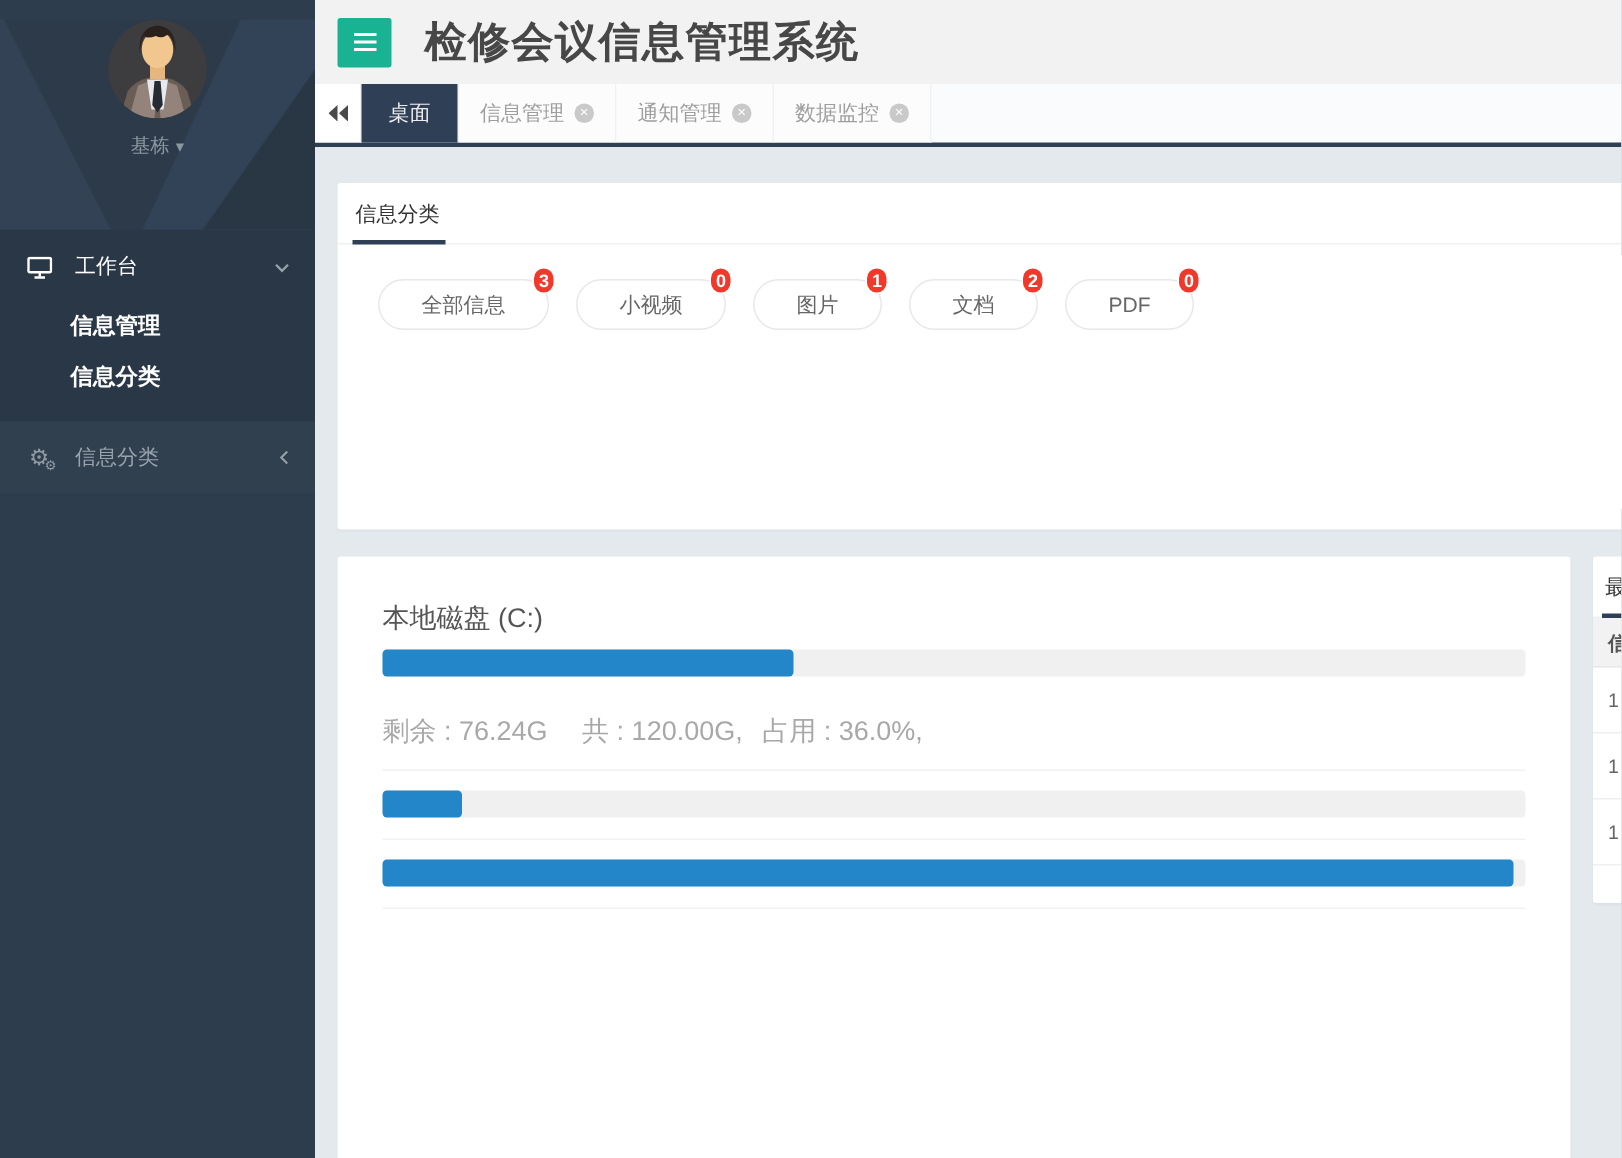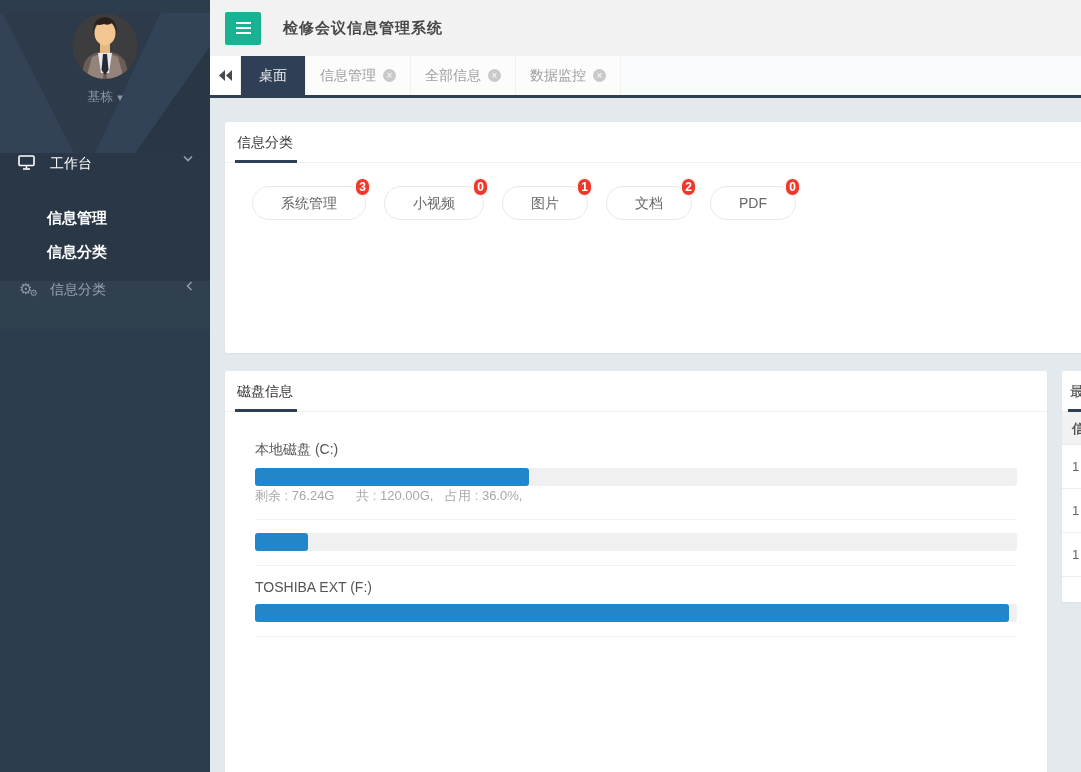--- a/index.html
+++ b/index.html
@@ -13,35 +13,35 @@
     background-color:#2c3a49;
     background-image:
       linear-gradient(63deg, #334355 0%, #334355 26%, rgba(0,0,0,0) 26.5%),
       linear-gradient(-55deg, #293644 0%, #293644 24%, rgba(0,0,0,0) 24.5%),
       linear-gradient(115deg, rgba(0,0,0,0) 58%, #324257 58.5%);
   }
   .avatar { width:66px; height:66px; margin:13px auto 0; border-radius:50%; overflow:hidden; cursor:pointer; }
   .uname { text-align:center; color:#8c97a1; font-size:13px; margin-top:9px; cursor:pointer; }
   .uname .caret { margin-left:4px; font-size:11px; }
   .nav-group-open { background:#293746; padding:2px 0 12px; }
-  .menu-row { height:46px; display:flex; align-items:flex-start; padding:0 17px; color:#fff; font-size:14px; cursor:pointer; }
+  .menu-row { height:46px; display:flex; align-items:center; padding:0 17px; color:#fff; font-size:14px; cursor:pointer; }
   .menu-row .mi-icon { width:18px; display:flex; justify-content:center; margin-right:15px; }
   .menu-row .chev { margin-left:auto; display:flex; }
   .submenu-item { height:34px; line-height:34px; padding-left:47px; color:#fff; font-weight:bold; font-size:15px; cursor:pointer; }
   .menu-row.system { color:#98a3ac; background:#31404f; height:48px; }
   .gear-wrap { position:relative; color:#8f99a2; font-size:15px; line-height:1; }
   .gear-wrap .g2 { position:absolute; font-size:9px; right:-5px; bottom:-2px; }
 
   
   .header { position:absolute; left:210px; top:0; width:871px; height:56px; background:#f2f2f2; display:flex; align-items:center; padding-left:15px; }
   .burger { width:36px; height:33px; background:#19b394; border:none; border-radius:2px; cursor:pointer; display:flex; align-items:center; justify-content:center; }
   .blines { display:block; width:15px; height:2px; background:#fff; position:relative; }
   .blines::before, .blines::after { content:""; position:absolute; left:0; width:15px; height:2px; background:#fff; }
   .blines::before { top:-5px; } .blines::after { top:5px; }
-  .app-title { font-size:15px; font-weight:bold; color:#474747; margin-left:22px; letter-spacing:1px; }
+  .app-title { font-size:28px; font-weight:bold; color:#474747; margin-left:22px; letter-spacing:1px; }
 
   
   .tabbar { position:absolute; left:210px; top:56px; width:871px; height:42px; background:#fafbfc; border-bottom:3px solid #2f4056; display:flex; }
   .tab-collapse { width:31px; background:#fff; border-right:1px solid #efefef; display:flex; align-items:center; justify-content:center; cursor:pointer; }
   .tab { display:flex; align-items:center; padding:0 14px; font-size:14px; color:#9e9e9e; background:#fcfcfc; border-right:1px solid #f1f1f1; cursor:pointer; white-space:nowrap; }
   .tab.active { background:#2f4056; color:#ececec; padding:16px 18px;align-items:center; }
   .tab-close { width:13px; height:13px; margin-left:7px; border-radius:50%; background:#c9c9c9; color:#fff; font-size:10px; line-height:13px; text-align:center; cursor:pointer; }
 
   
   .panel { position:absolute; background:#fff; border-radius:2px; box-shadow:0 1px 2px rgba(0,0,0,0.04); }
@@ -52,24 +52,24 @@
   #panel-category { left:225px; top:122px; width:1137px; height:231px; }
   .pills-body { padding:23px 27px; }
   .pills { display:flex; gap:18px; }
   .pill { position:relative; height:34px; line-height:32px; padding:0 28px; border:1px solid #e8e8e8; border-radius:17px; font-size:14px; color:#666; background:#fff; cursor:pointer; }
   .badge { position:absolute; top:-9px; right:-5px; min-width:12px; height:18px; padding:0 3px; border-radius:9px; background:#f0392b; border:1px solid #fff; color:#fff; font-size:12px; line-height:16px; font-weight:bold; text-align:center; }
 
   #panel-disk { left:225px; top:371px; width:822px; height:480px; }
   .disk-body { padding:20px 30px 0; }
   .disk { padding:13px 0 14px; border-bottom:1px solid #f1f1f1; }
   .disk:first-child { padding-top:9px; }
-  .dname { font-size:14px; color:#555; margin-bottom:9px; }
+  .dname { font-size:18px; color:#555; margin-bottom:9px; }
   .track { height:18px; background:#f0f0f0; border-radius:3px; }
   .fill { height:18px; background:#2286c8; border-radius:3px; }
-  .dstats { margin-top:1px; font-size:13px; color:#a8a8a8; }
+  .dstats { margin-top:24px; font-size:18px; color:#a8a8a8; }
   .dstats .s2 { margin-left:18px; }
   .dstats .s3 { margin-left:8px; }
 
   #panel-latest { left:1062px; top:371px; width:300px; height:231px; }
   #panel-latest .p-head { padding:0 8px; }
   .lt-th { height:33px; line-height:33px; background:#f2f2f2; padding:0 10px; font-size:13px; color:#555; font-weight:bold; border-bottom:1px solid #e8e8e8; }
   .lt-row { height:44px; line-height:44px; padding:0 10px; font-size:13px; color:#666; border-bottom:1px solid #efefef; cursor:pointer; }
 </style>
 </head>
 <body>
@@ -155,39 +155,39 @@
         </svg>
     </div>
     <div class="tab active">
       <span>桌面</span>
     </div>
     <div class="tab">
       <span>信息管理</span>
       <span class="tab-close">×</span>
     </div>
     <div class="tab">
-      <span>全部信息</span>
+      <span>通知管理</span>
       <span class="tab-close">×</span>
     </div>
     <div class="tab">
       <span>数据监控</span>
       <span class="tab-close">×</span>
     </div>
   </div>
 
   <main>
 
     <section class="panel" id="panel-category">
       <div class="p-head">
         <span class="p-title">信息分类</span>
       </div>
       <div class="pills-body">
         <div class="pills">
           <div class="pill">
-            <span>系统管理</span>
+            <span>全部信息</span>
             <span class="badge">3</span>
           </div>
           <div class="pill">
             <span>小视频</span>
             <span class="badge">0</span>
           </div>
           <div class="pill">
             <span>图片</span>
             <span class="badge">1</span>
           </div>
@@ -197,23 +197,20 @@
           </div>
           <div class="pill">
             <span>PDF</span>
             <span class="badge">0</span>
           </div>
         </div>
       </div>
     </section>
 
     <section class="panel" id="panel-disk">
-      <div class="p-head">
-        <span class="p-title">磁盘信息</span>
-      </div>
       <div class="disk-body">
 
         <div class="disk">
           <div class="dname">本地磁盘 (C:)</div>
           <div class="track">
               <div class="fill" style="width: 36%;"></div>
             </div>
           <div class="dstats">
             <span class="s1">剩余 : 76.24G</span>
             <span class="s2">共 : 120.00G,</span>
@@ -222,21 +219,20 @@
         </div>
 
         <div class="disk">
           <div class="track">
               <div class="fill" style="width: 7%;"></div>
             </div>
         </div>
 
 
         <div class="disk">
-          <div class="dname">TOSHIBA EXT (F:)</div>
           <div class="track">
               <div class="fill" style="width: 99%;"></div>
             </div>
 
         </div>
 
       </div>
     </section>
 
     <section class="panel" id="panel-latest">

